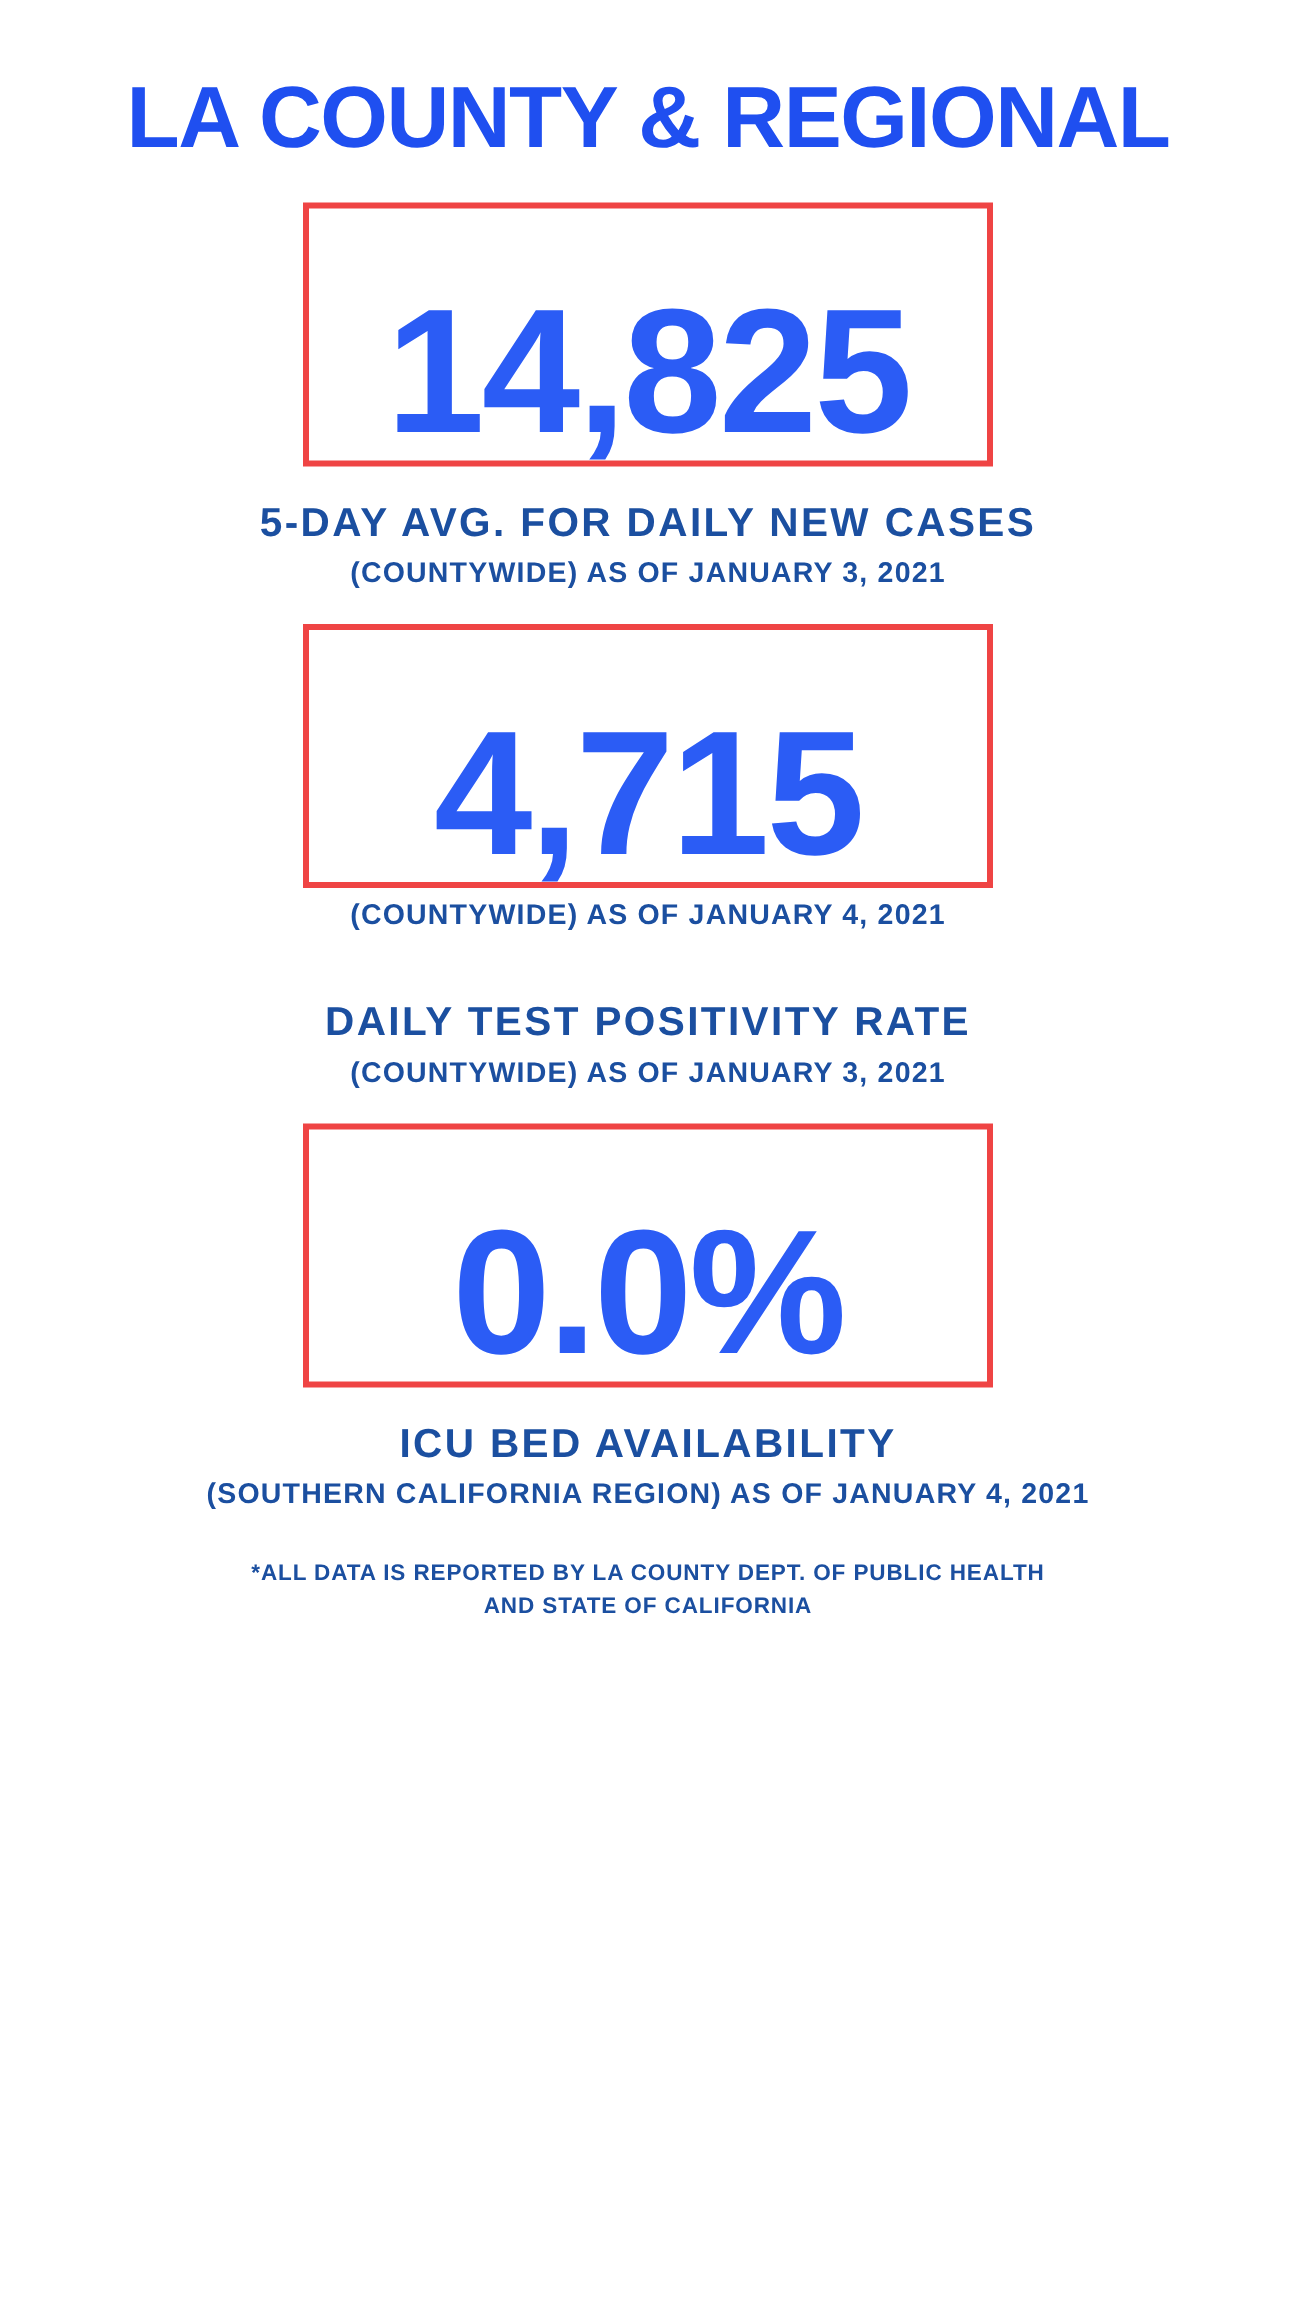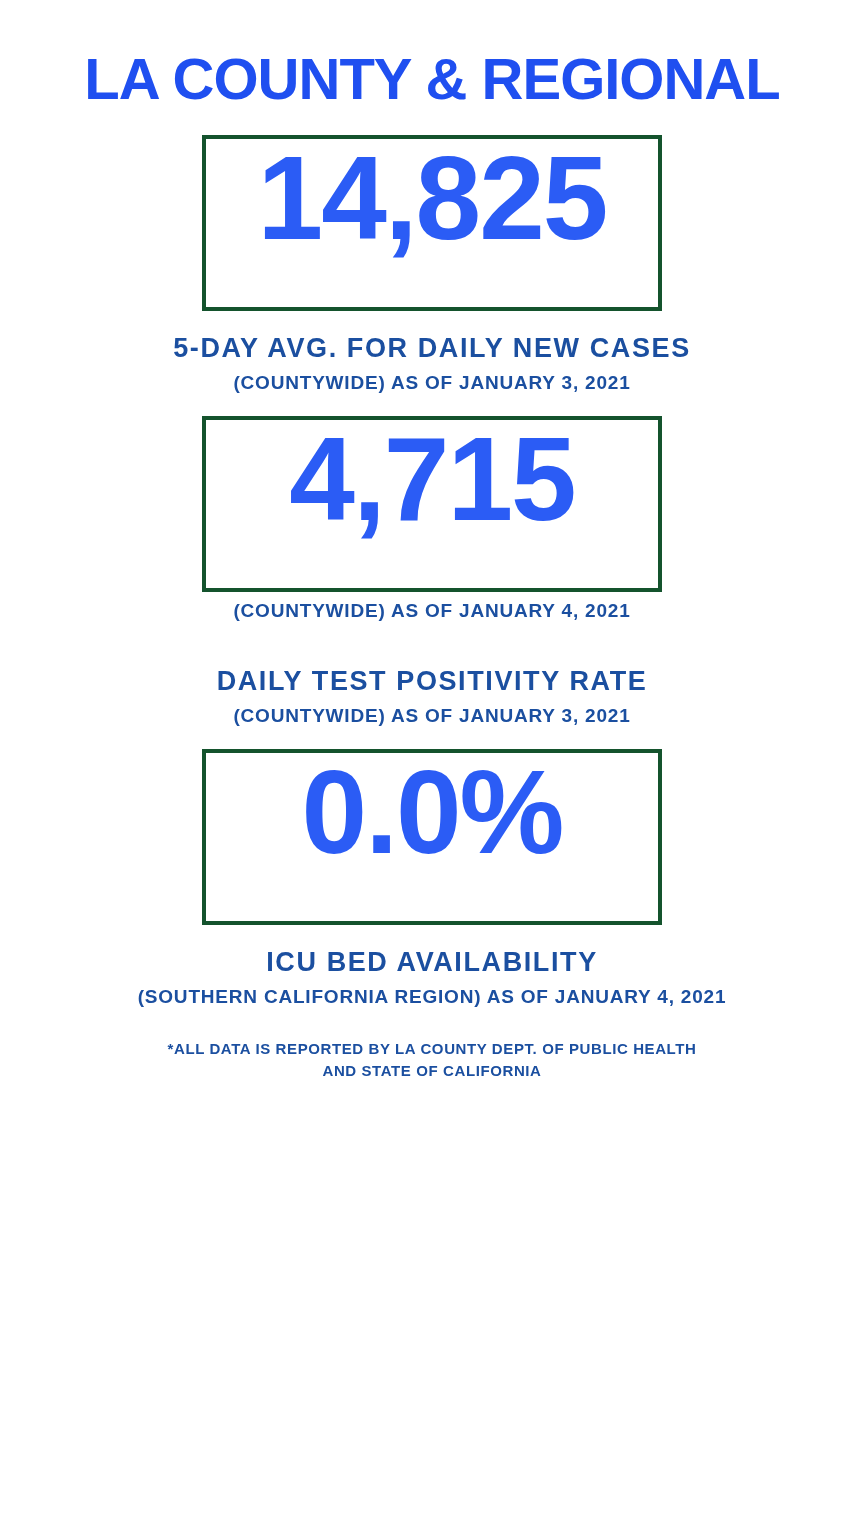--- a/index.html
+++ b/index.html
@@ -34,26 +34,26 @@
     max-width: 820px;
   }
   .stat-block {
     width: 100%;
     display: flex;
     flex-direction: column;
     align-items: center;
     margin-top: 22px;
   }
   .stat-box {
-    border: 4px solid #14532d;
+    border: 4px solid #ef4444;
     box-sizing: border-box;
     width: 460px;
     height: 176px;
     display: flex;
-    align-items: flex-start;
+    align-items: flex-end;
     justify-content: center;
     background: #ffffff;
   }
   .stat-value {
     color: #2b5cf5;
     font-weight: bold;
     font-size: 118px;
     line-height: 1;
     letter-spacing: -2px;
   }

